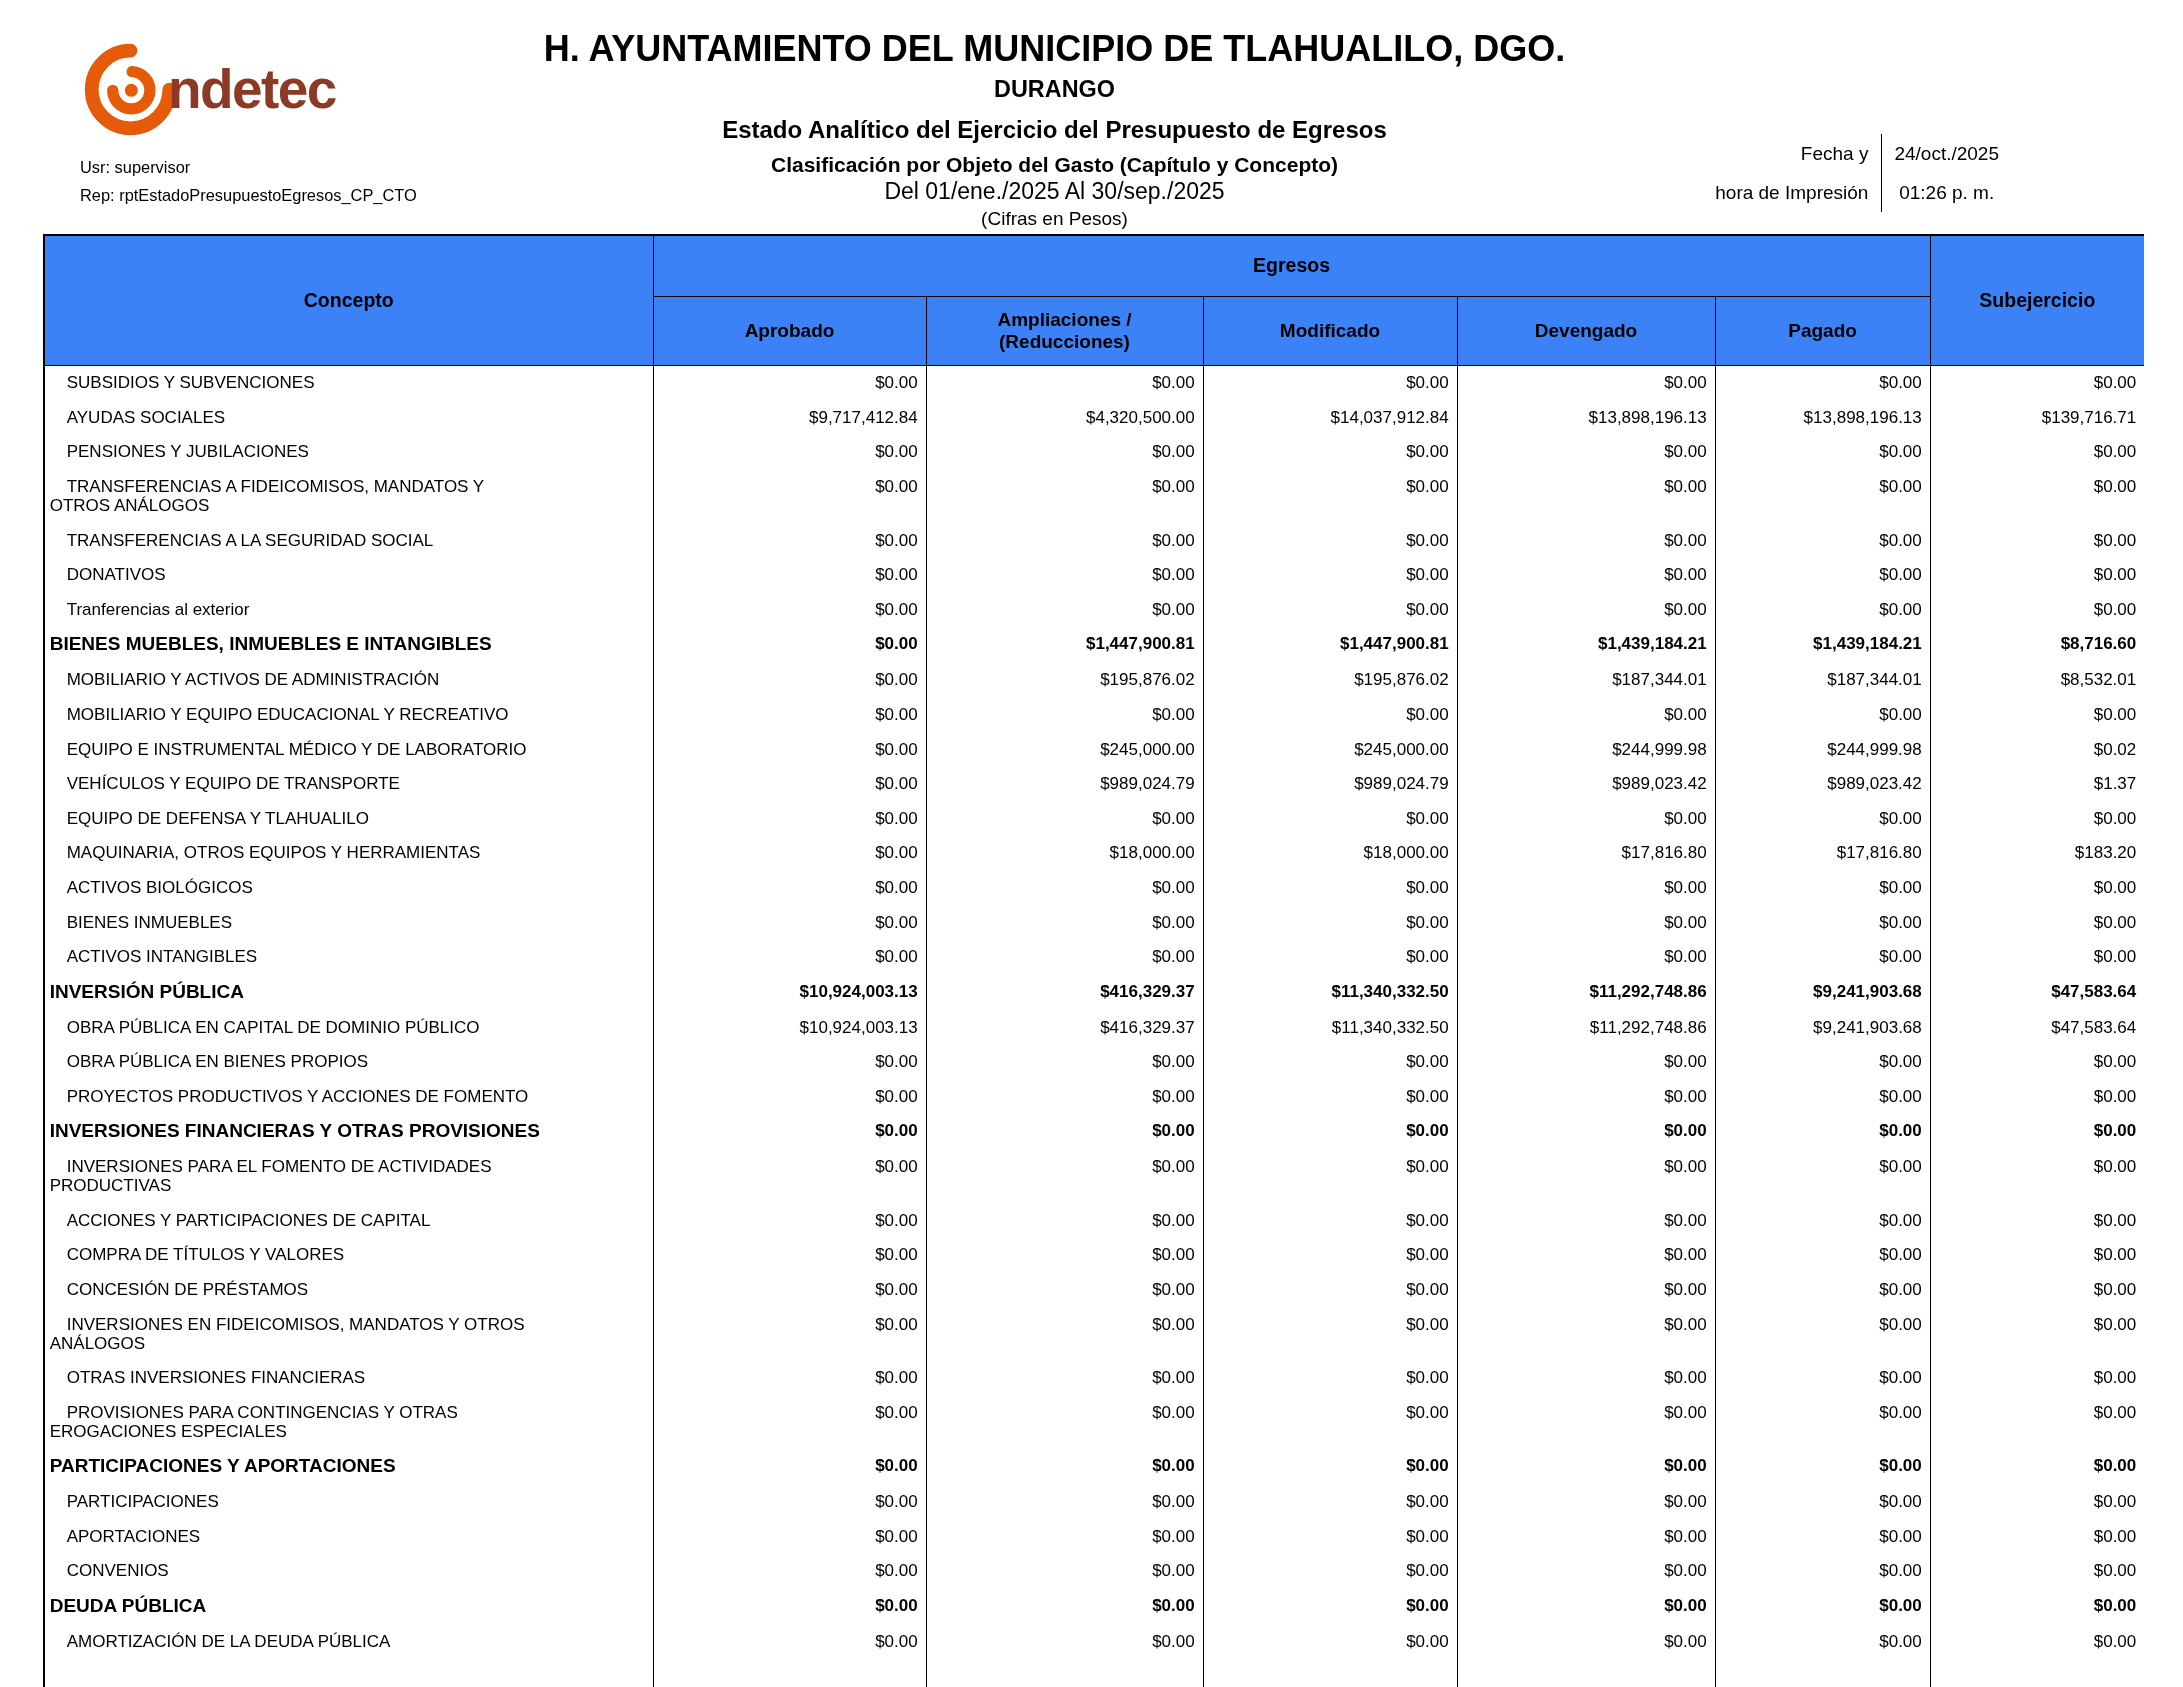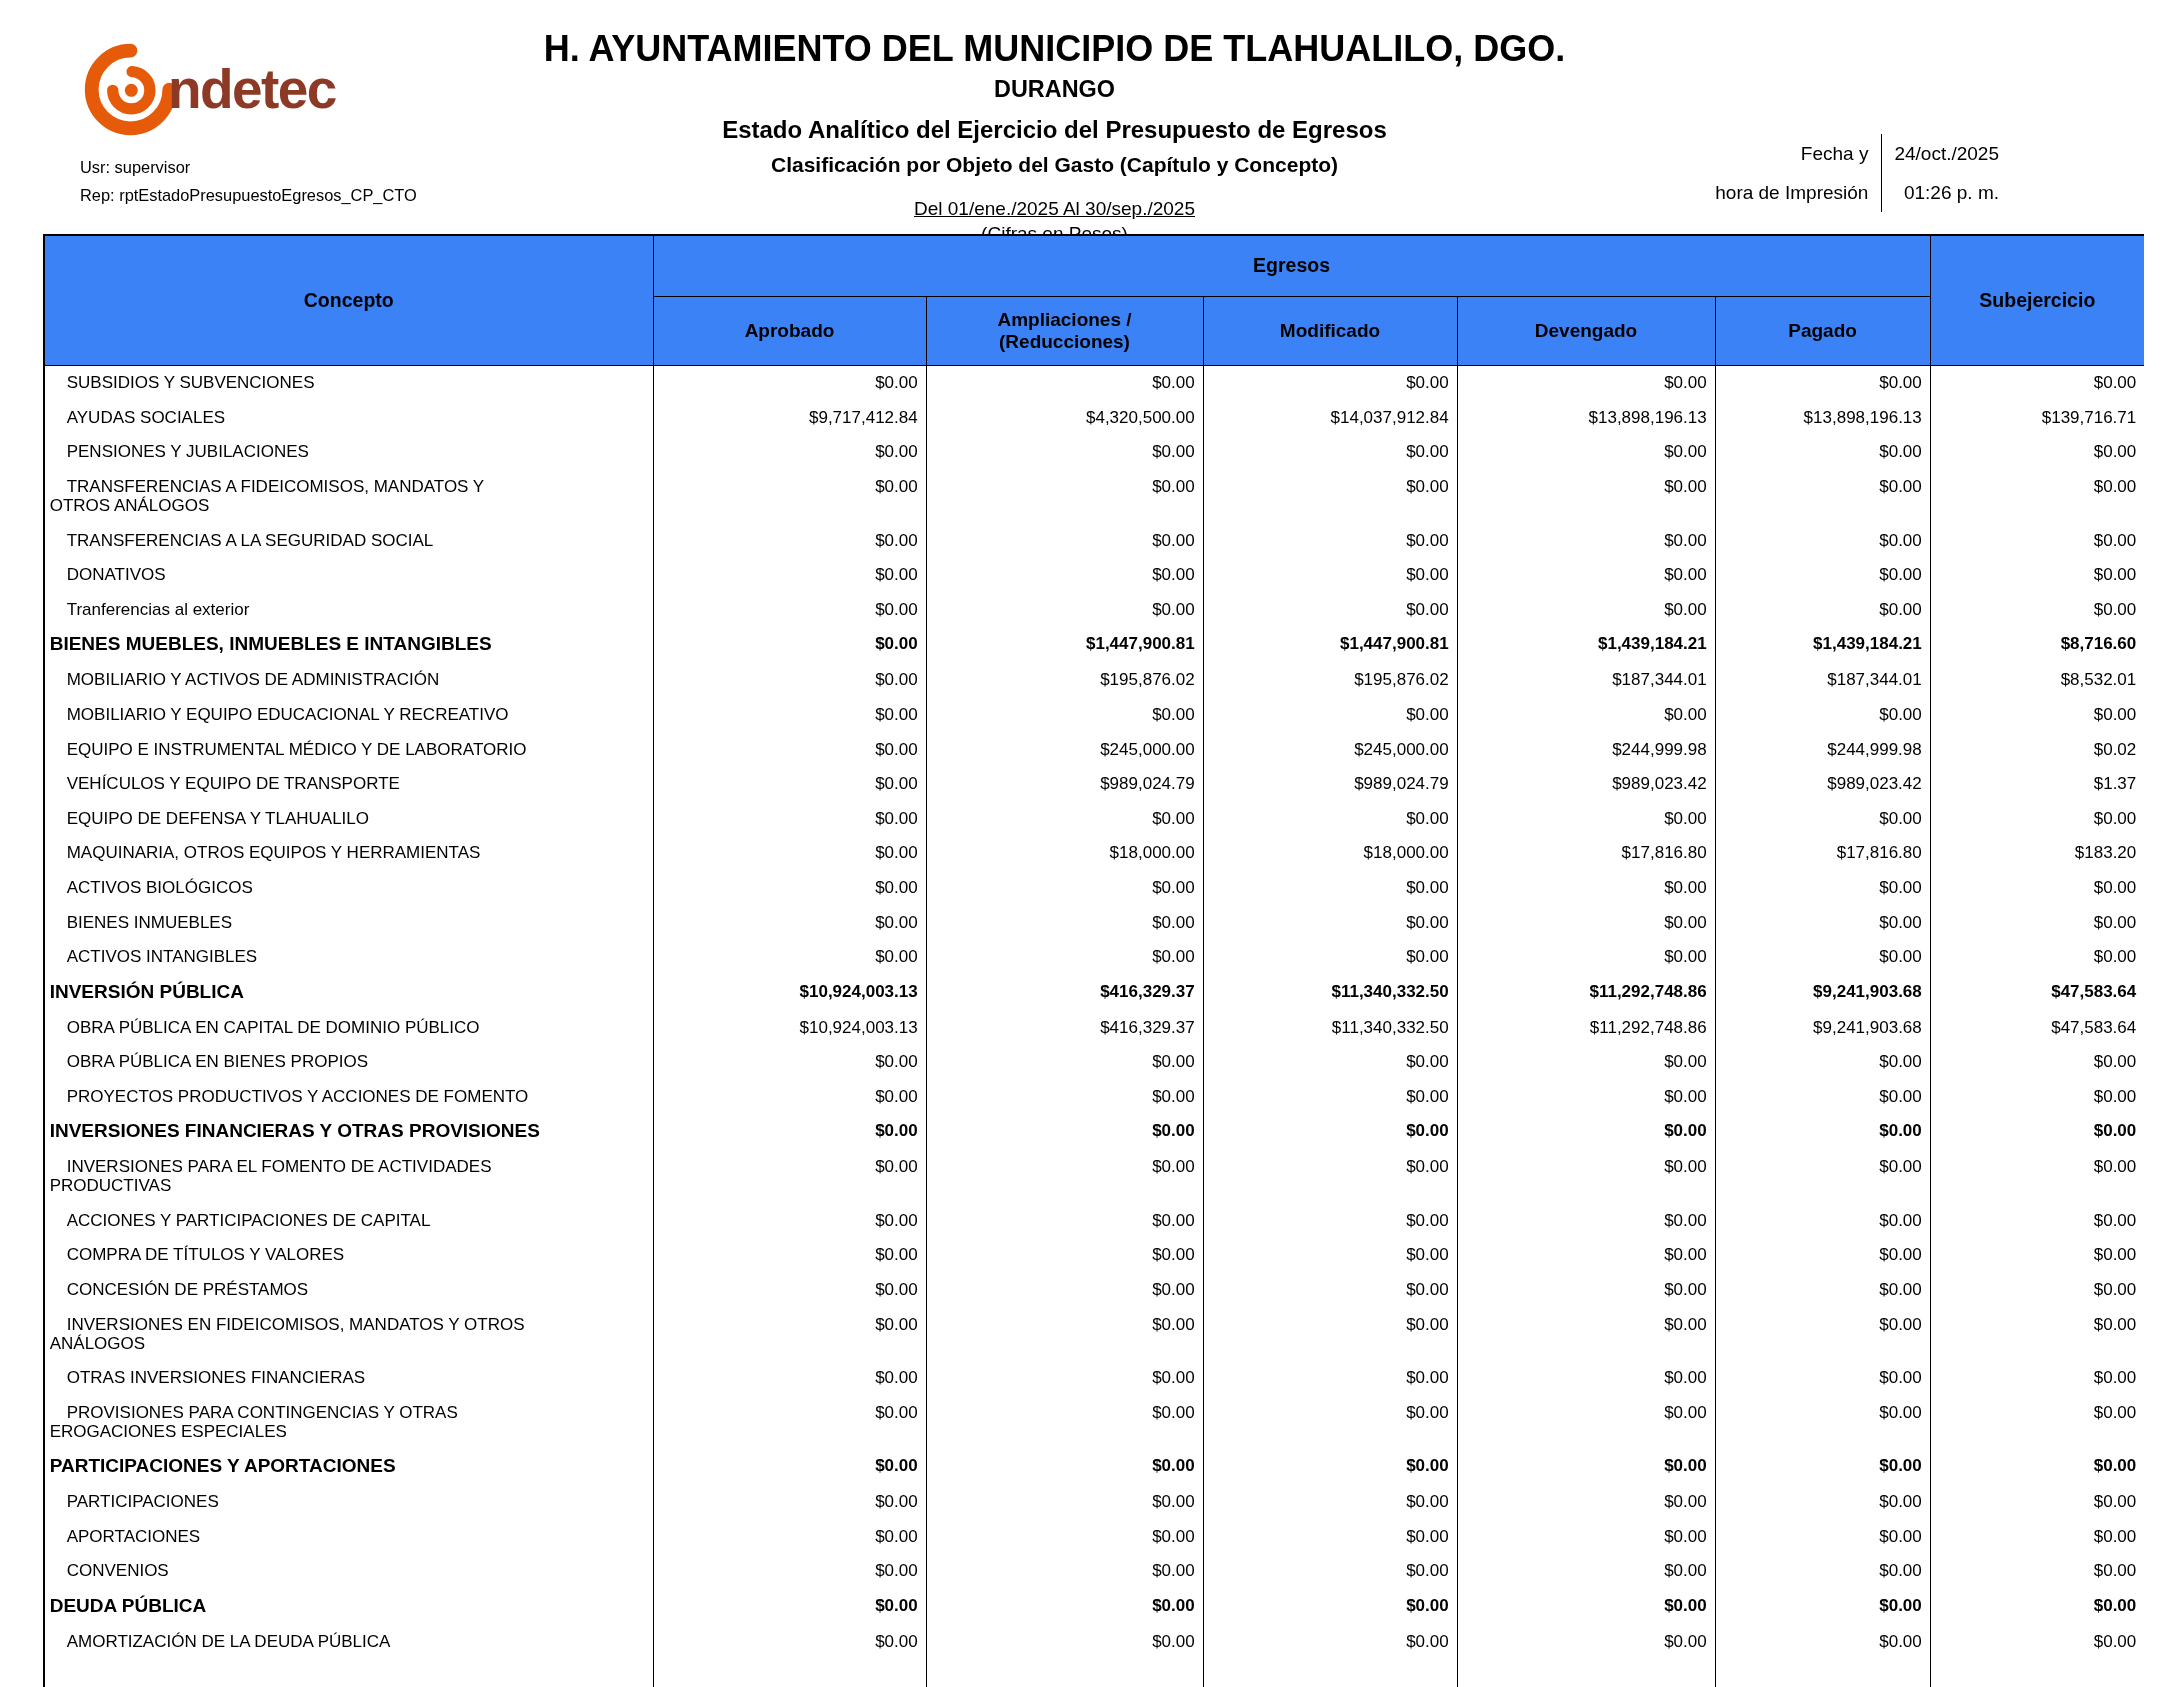--- a/index.html
+++ b/index.html
@@ -21,27 +21,27 @@
     font-family:"Liberation Sans", sans-serif;
   }
   .userinfo { position:absolute; left:80px; top:158px; font-size:16.4px; line-height:19px; }
   .userinfo div { margin-bottom:8.6px; }
 
   .titles { position:absolute; left:336px; top:28px; width:1437px; text-align:center; }
   .t1 { font-size:36px; font-weight:bold; }
   .t2 { font-size:23.4px; font-weight:bold; margin-top:6.2px; }
   .t3 { font-size:24px; font-weight:bold; margin-top:12.5px; }
   .t4 { font-size:21px; font-weight:bold; margin-top:9.4px; }
-  .t5 { font-size:19px; margin-top:21px;text-decoration:underline; }
+  .t5 { font-size:23px; margin-top:1px; }
   .t6 { font-size:19px; margin-top:3.1px; }
 
   .meta { position:absolute; top:134px; right:184px; display:flex; font-size:19px; }
   .meta-labels { text-align:right; padding-right:12.5px; }
   .meta-labels div { line-height:39px; }
-  .meta-values { border-left:1.6px solid #000; padding-left:12.5px; text-align:right; }
+  .meta-values { border-left:1.6px solid #000; padding-left:12.5px; text-align:center; }
   .meta-values div { line-height:39px; }
 
   
   .table-wrap { position:absolute; left:43px; top:234px; width:2101px; height:1453px; overflow:hidden; }
   table { border-collapse:collapse; table-layout:fixed; width:2101px; border:2.3px solid #000; }
 
   thead th {
     border:1.6px solid #000;
     font-weight:bold;
     text-align:center;

